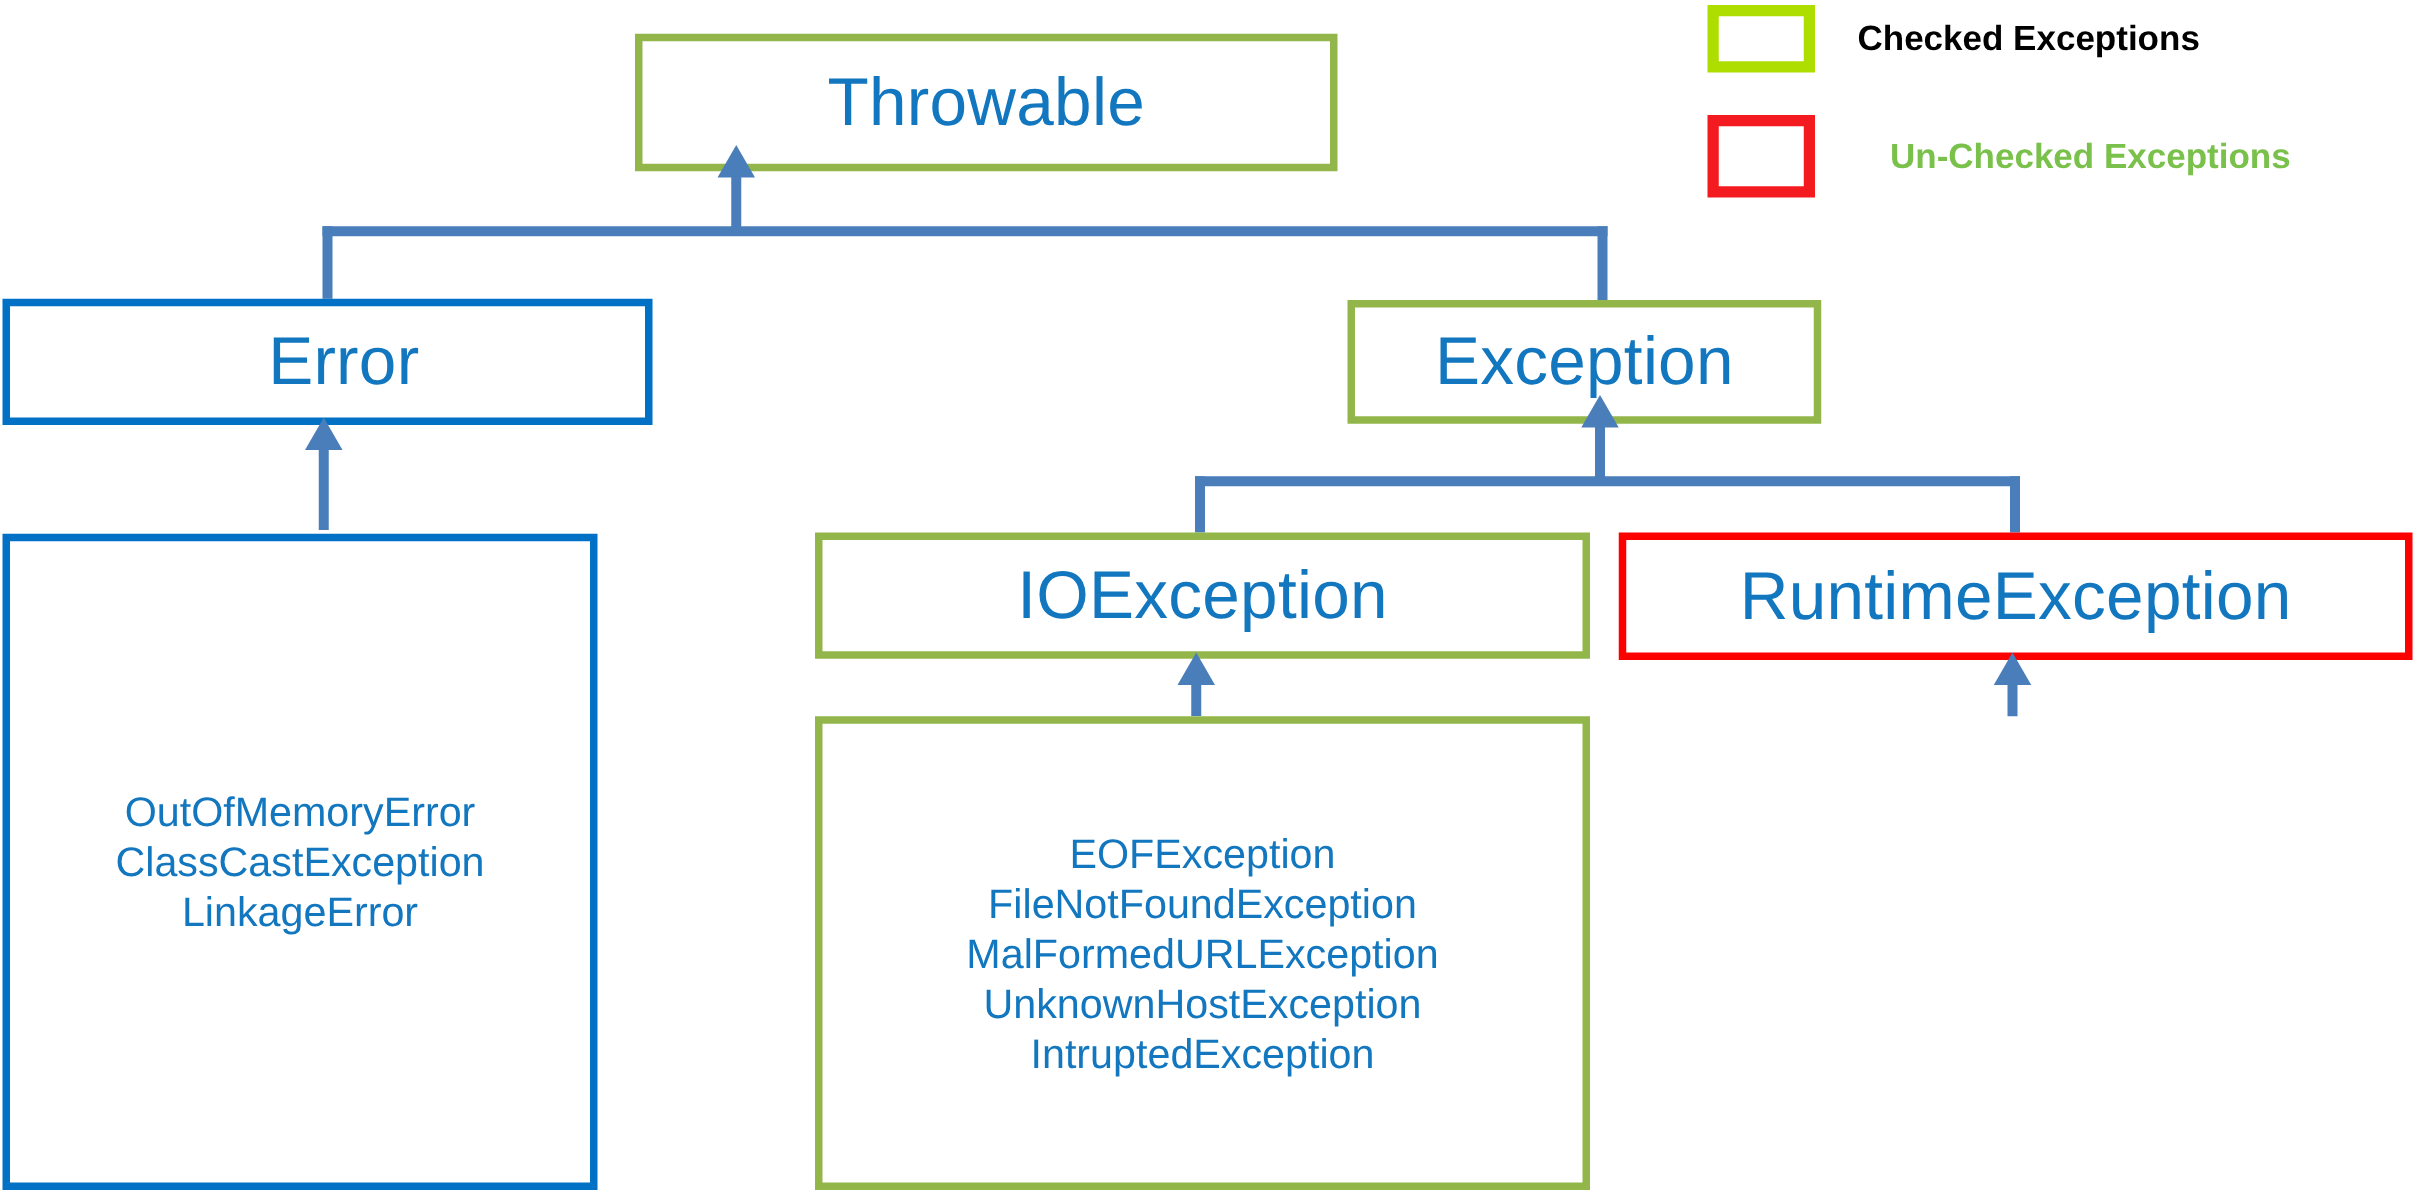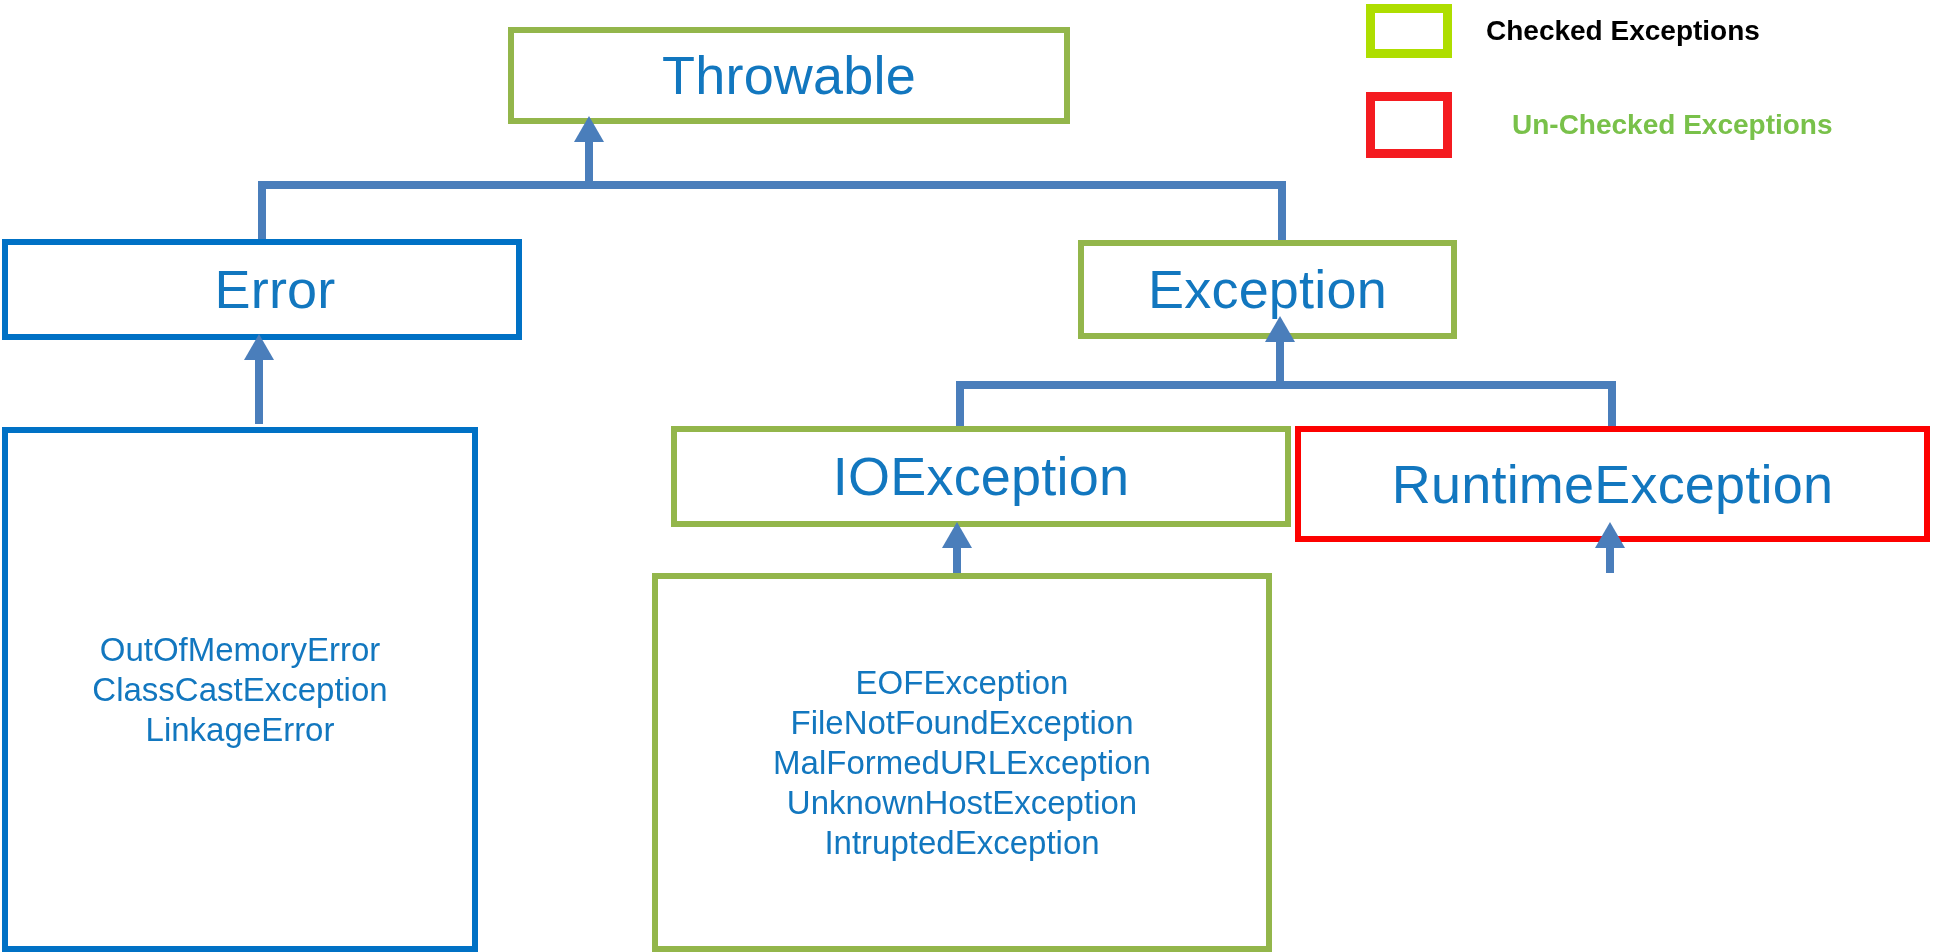--- a/index.html
+++ b/index.html
@@ -105,21 +105,21 @@
   <div class="legend-row" style="left:1366px; top:4px;">
     <div class="legend-swatch green" style="width:86px; height:54px;"></div>
     <div class="legend-label red" style="font-size:28px; margin-left:34px;">Checked Exceptions</div>
   </div>
 
   <div class="legend-row" style="left:1366px; top:92px;">
     <div class="legend-swatch red" style="width:86px; height:66px;"></div>
     <div class="legend-label green" style="font-size:28px; margin-left:60px;">Un-Checked Exceptions</div>
   </div>
 
-  <div class="node green" style="left:508px; top:27px; width:562px; height:97px;">
+  <div class="node green" style="left:508px; top:27px; width:562px; height:110px;">
     <span class="node-title">Throwable</span>
   </div>
 
   <div class="conn" style="left:585px; top:140px; width:8px; height:45px;"></div>
   <div class="arrowhead" style="left:574px; top:116px;"></div>
 
   <div class="conn" style="left:258px; top:181px; width:1028px; height:8px;"></div>
   <div class="conn" style="left:258px; top:181px; width:8px; height:60px;"></div>
   <div class="conn" style="left:1278px; top:181px; width:8px; height:60px;"></div>
 
@@ -134,25 +134,25 @@
   <div class="conn" style="left:255px; top:352px; width:8px; height:72px;"></div>
   <div class="arrowhead" style="left:244px; top:334px;"></div>
 
   <div class="conn" style="left:1276px; top:340px; width:8px; height:45px;"></div>
   <div class="arrowhead" style="left:1265px; top:316px;"></div>
 
   <div class="conn" style="left:956px; top:381px; width:660px; height:8px;"></div>
   <div class="conn" style="left:956px; top:381px; width:8px; height:60px;"></div>
   <div class="conn" style="left:1608px; top:381px; width:8px; height:60px;"></div>
 
-  <div class="node green" style="left:671px; top:426px; width:620px; height:101px;">
+  <div class="node green" style="left:652px; top:426px; width:620px; height:101px;">
     <span class="node-title">IOException</span>
   </div>
 
-  <div class="node red" style="left:1295px; top:426px; width:635px; height:116px;">
+  <div class="node red" style="left:1295px; top:426px; width:635px; height:102px;">
     <span class="node-title">RuntimeException</span>
   </div>
 
   <div class="conn" style="left:953px; top:540px; width:8px; height:33px;"></div>
   <div class="arrowhead" style="left:942px; top:522px;"></div>
 
   <div class="conn" style="left:1606px; top:540px; width:8px; height:33px;"></div>
   <div class="arrowhead" style="left:1595px; top:522px;"></div>
 
   <div class="listbox blue" style="left:2px; top:427px; width:476px; height:525px;">

